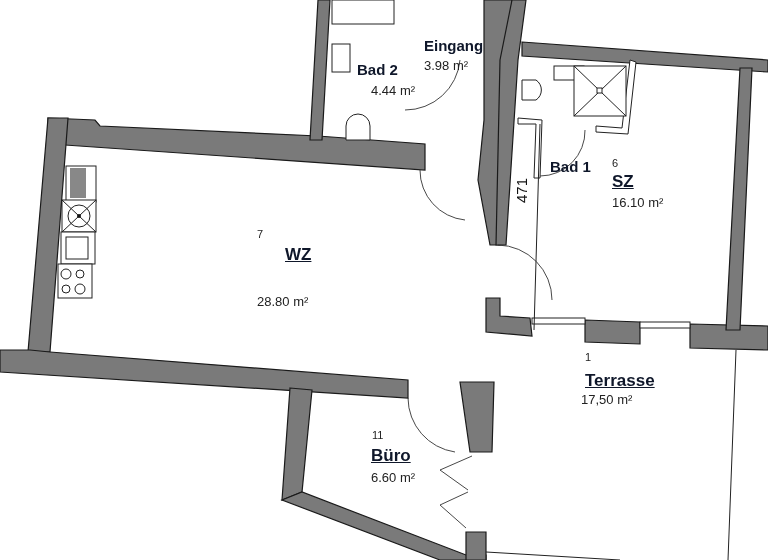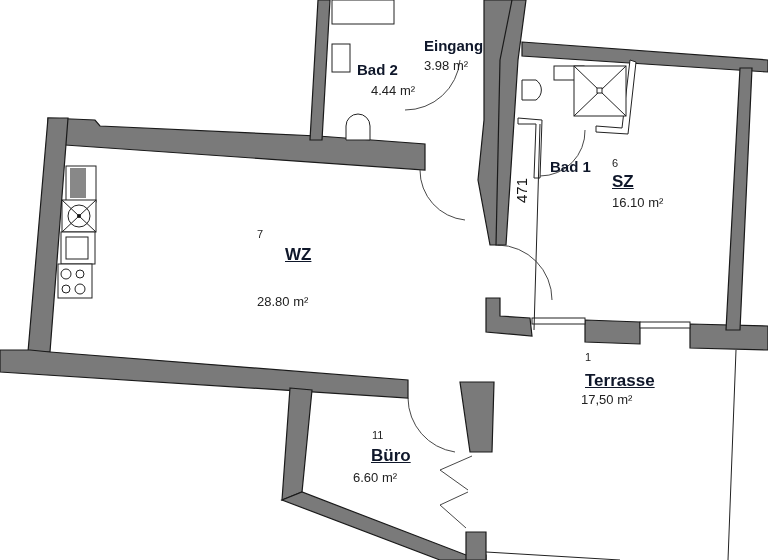--- a/index.html
+++ b/index.html
@@ -112,15 +112,15 @@
 <div class="label num" style="left:257px; top:229px;">7</div>
 <div class="label name" style="left:257px; top:246px;margin-left:28px;">WZ</div>
 <div class="label area" style="left:257px; top:270px;margin-top:25px;">28.80 m²</div>
 
 <div class="label num" style="left:585px; top:352px;">1</div>
 <div class="label name" style="left:585px; top:372px;">Terrasse</div>
 <div class="label area" style="left:581px; top:393px;">17,50 m²</div>
 
 <div class="label num" style="left:372px; top:430px;">11</div>
 <div class="label name" style="left:371px; top:447px;">Büro</div>
-<div class="label area" style="left:353px; top:471px;">6.60 m²</div>
+<div class="label area" style="left:371px; top:471px;">6.60 m²</div>
 
 <div class="dim" style="left:513px; top:203px;">471</div>
 
 </body></html>

